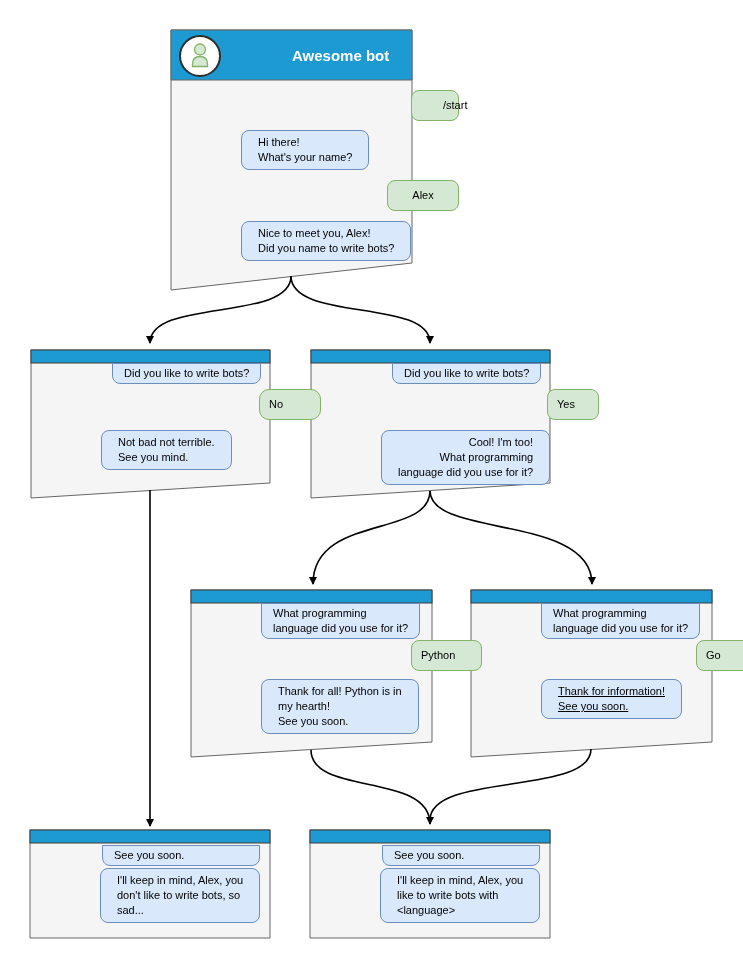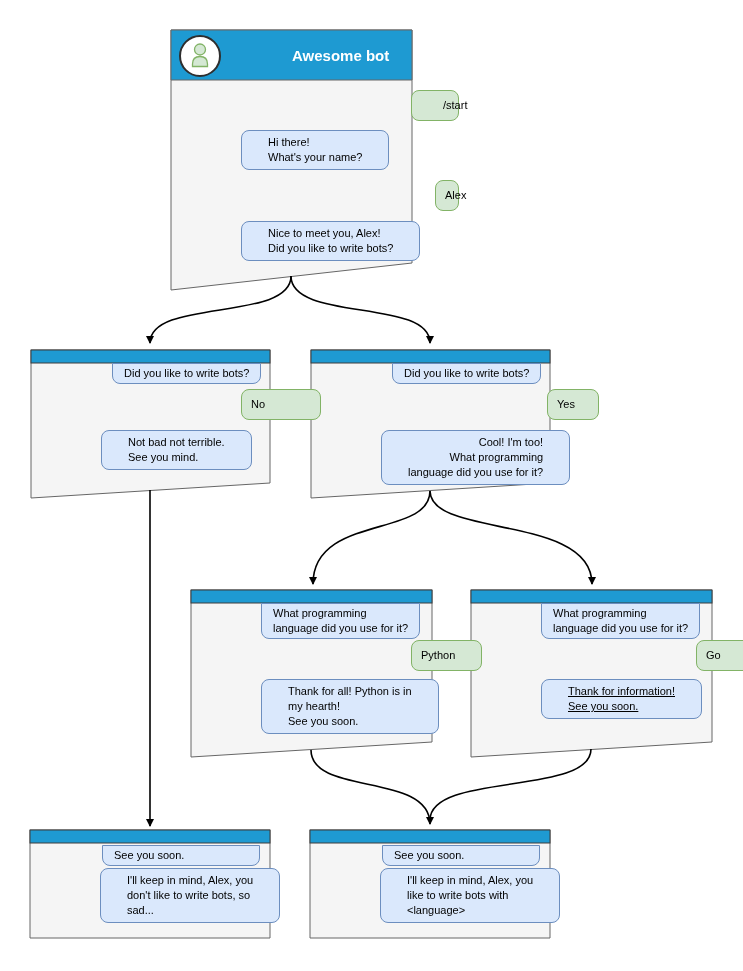--- a/index.html
+++ b/index.html
@@ -27,21 +27,21 @@
   .win-title {
     position: absolute; left: 233px; top: 47px;
     color: var(--title-color); font-weight: bold; font-size: 15px; line-height: 18px;
   }
   .bubble {
     position: absolute;
     box-sizing: border-box;
     font-size: 11px;
     line-height: 15px;
     color: var(--text-color);
-    padding: 4px 26px;
+    padding: 4px 16px;
     border-radius: 8px;
     white-space: pre-line;
   }
   .bubble.bot  { background: var(--bot-bubble-fill);  border: 1px solid var(--bot-bubble-border); }
   .bubble.user { background: var(--user-bubble-fill); border: 1px solid var(--user-bubble-border); padding: 7px 9px; }
   .bubble.cont { border-radius: 0 0 8px 8px; padding: 2px 11px; }
 </style>
 </head>
 <body>
 
@@ -88,28 +88,28 @@
     <path class="connector" d="M591,749 C591,796 430,772 430,820"></path>
   </svg>
 
   <div class="overlay">
 
     <div>
       <div class="win-title">Awesome bot</div>
       <div class="bubble user" style="right:343px; top:90px; width:48px;padding-left:31px;">/start</div>
       <div class="bubble bot" style="left:182px; top:130px;">Hi there!
 What's your name?</div>
-      <div class="bubble user" style="right:343px; top:180px; width:24px;">Alex</div>
+      <div class="bubble user" style="right:343px; top:180px; width:72px;text-align:center;">Alex</div>
       <div class="bubble bot" style="left:182px; top:221px;">Nice to meet you, Alex!
-Did you like to write bots?</div>
+Did you name to write bots?</div>
     </div>
 
     <div>
       <div class="bubble bot cont" style="left:53px; top:363px;">Did you like to write bots?</div>
-      <div class="bubble user" style="right:481px; top:389px; width:80px;">No</div>
+      <div class="bubble user" style="right:481px; top:389px; width:62px;border-radius:10px;">No</div>
       <div class="bubble bot" style="left:42px; top:430px;">Not bad not terrible.
 See you mind.</div>
     </div>
 
     <div>
       <div class="bubble bot cont" style="left:333px; top:363px;">Did you like to write bots?</div>
       <div class="bubble user" style="right:203px; top:389px; width:52px;">Yes</div>
       <div class="bubble bot" style="left:322px; top:430px;text-align:right;">Cool! I'm too!
 What programming
 language did you use for it?</div>

